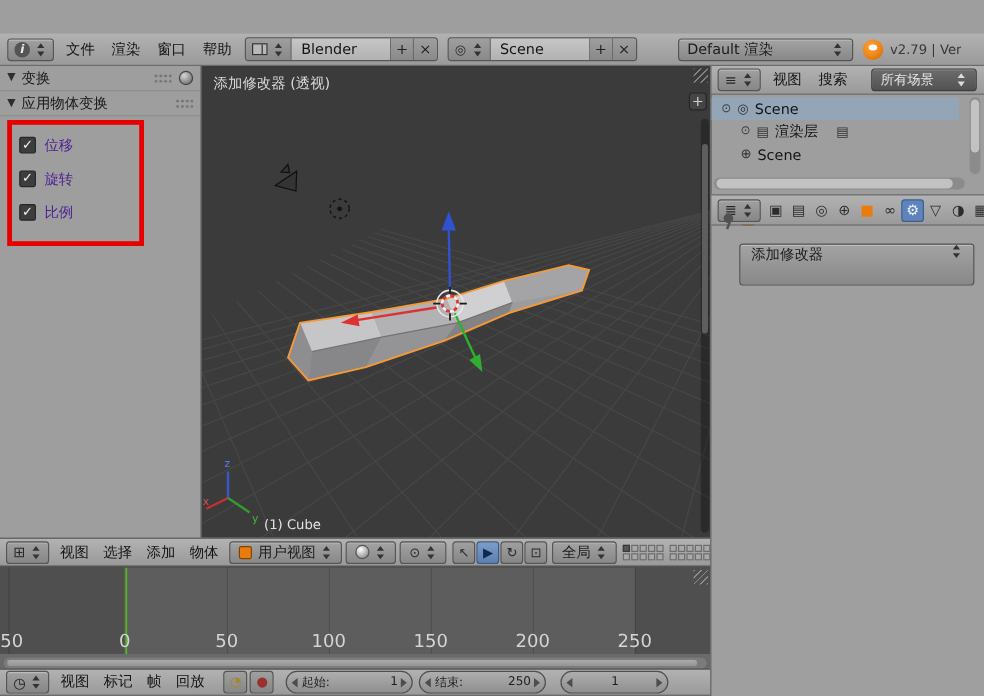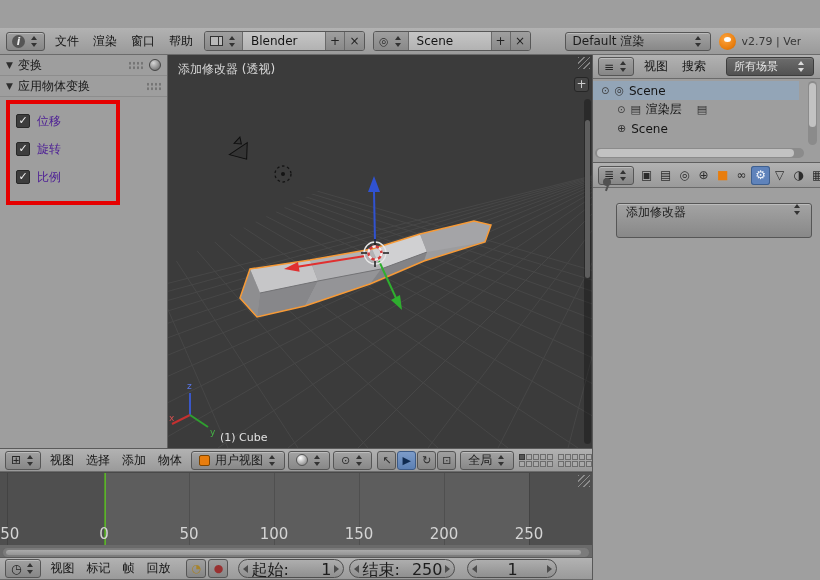--- a/index.html
+++ b/index.html
@@ -29,21 +29,21 @@
   .eglyph{font-size:12px;color:#262626;line-height:1}
   .btn{display:inline-flex;align-items:center;height:19px;padding:0 7px;border:1px solid #565656;border-radius:3px;background:linear-gradient(#a3a3a3,#888888);box-shadow:inset 0 1px rgba(255,255,255,.28);white-space:nowrap;flex:none}
   .btn.dark{background:linear-gradient(#6c6c6c,#525252);color:#e4e4e4;border-color:#3d3d3d;box-shadow:inset 0 1px rgba(255,255,255,.12)}
   .tbtn2{width:19px;height:19px;display:inline-flex;align-items:center;justify-content:center;border:1px solid #565656;background:linear-gradient(#a0a0a0,#868686);font-size:11px;color:#2b2b2b;border-radius:3px;margin-left:1px;flex:none}
   .tbtn2.sel{background:linear-gradient(#7d9cc9,#5c80b4);color:#0f2a50;border-color:#3c5a86}
   .combo{display:inline-flex;height:20px;border:1px solid #575757;border-radius:3px;overflow:hidden;flex:none}
   .cpart{display:inline-flex;align-items:center;padding:0 5px;background:linear-gradient(#9f9f9f,#898989)}
   .cpart.text{padding:0 8px;background:linear-gradient(#c6c6c6,#b2b2b2);min-width:84px;border-left:1px solid #6a6a6a;border-right:1px solid #6a6a6a;color:#141414}
   .cpart.sq{width:19px;justify-content:center;color:#222;font-size:12px}
   .cpart.sq.first{border-right:1px solid #6a6a6a}
-  .num{display:flex;align-items:flex-start;height:19px;border-radius:10px;border:1px solid #4f4f4f;background:linear-gradient(#aeaeae,#8f8f8f);padding:0 12px;font-size:16px;color:#1d1d1d;position:relative;flex:none}
+  .num{display:flex;align-items:center;height:19px;border-radius:10px;border:1px solid #4f4f4f;background:linear-gradient(#aeaeae,#8f8f8f);padding:0 12px;font-size:10px;color:#1d1d1d;position:relative;flex:none}
   .num .la,.num .ra{position:absolute;top:5px;width:0;height:0;border-top:4px solid transparent;border-bottom:4px solid transparent}
   .num .la{left:4px;border-right:5px solid #4d4d4d}
   .num .ra{right:4px;border-left:5px solid #4d4d4d}
   .grip{position:absolute;width:12px;height:12px;background:repeating-linear-gradient(135deg,rgba(0,0,0,.35) 0 1px,transparent 1px 4px)}
   .grip.lt{background:repeating-linear-gradient(135deg,rgba(190,190,190,.55) 0 1px,transparent 1px 4px)}
 
   
   #infobar{position:absolute;left:0;top:28px;width:820px;height:27px;padding-left:3px}
   .info-ic{width:13px;height:13px;border-radius:50%;background:#555;color:#efefef;font-size:10px;font-style:italic;font-weight:bold;display:inline-flex;align-items:center;justify-content:center}
   .screen-ic{width:13px;height:10px;border:1px solid #333;background:#b9b9b9;position:relative}

